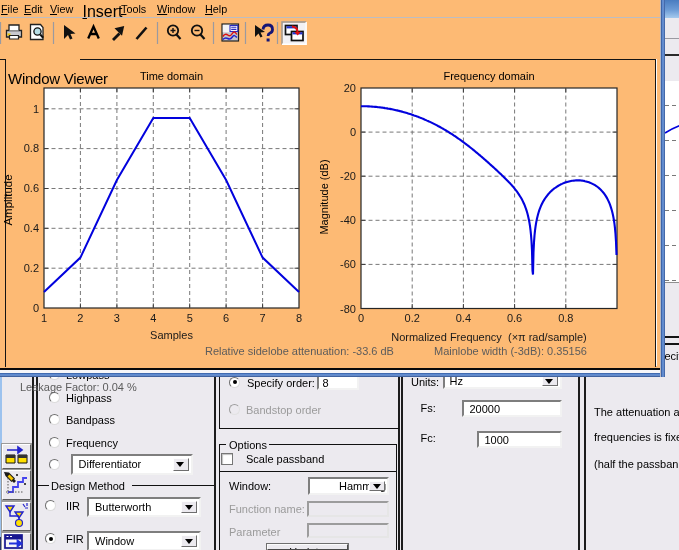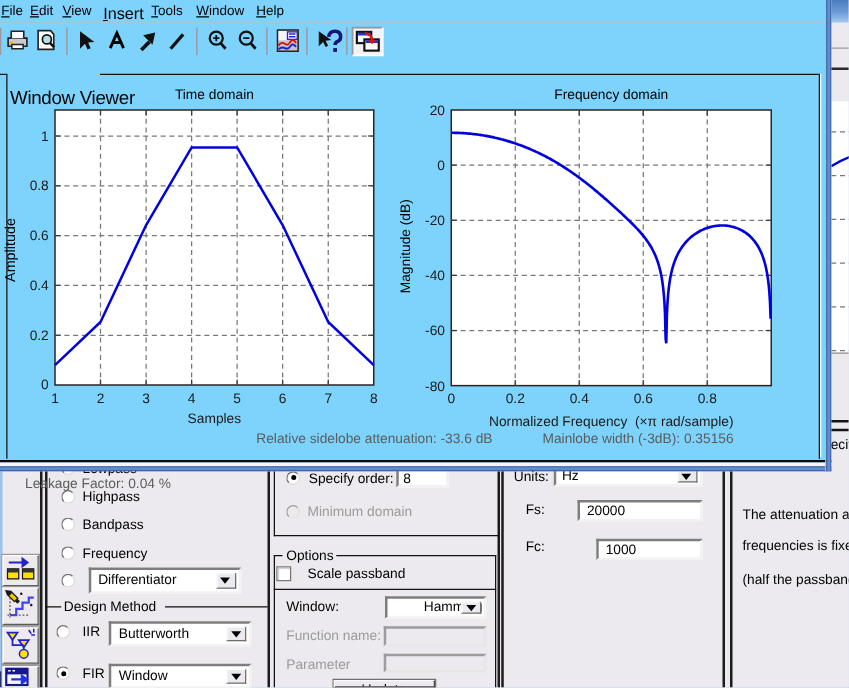--- a/index.html
+++ b/index.html
@@ -119,21 +119,21 @@
 <div class="field abs" style="left:87px;top:530.5px;width:114px;height:20px;">
 <div class="abs t11" style="left:6px;top:2px;">Window</div>
         <div class="cbtn"></div>
       </div>
 <div class="radio sel" style="left:229px;top:376.5px;"></div>
 <div class="abs t11" style="left:247px;top:377px;">Specify order:</div>
 <div class="field abs" style="left:316.5px;top:374px;width:42px;height:16px;">
 <div class="abs t11" style="left:4px;top:0.5px;">8</div>
       </div>
 <div class="radio dis" style="left:229px;top:404px;"></div>
-<div class="abs t11 gray" style="left:246px;top:403.5px;">Minimum domain</div>
+<div class="abs t11 gray" style="left:246px;top:403.5px;">Bandstop order</div>
 <div class="abs" style="left:218.5px;top:428px;width:180px;height:1.2px;background:#111;"></div>
 
 <div class="abs" style="left:219px;top:444px;width:7px;height:1.2px;background:#111;"></div>
 <div class="abs" style="left:269px;top:444px;width:128px;height:1.2px;background:#111;"></div>
 <div class="abs" style="left:219px;top:444px;width:1.2px;height:106px;background:#111;"></div>
 <div class="abs" style="left:396px;top:444px;width:1.2px;height:106px;background:#111;"></div>
 <div class="abs t11" style="left:229px;top:438.5px;">Options</div>
 <div class="abs" style="left:221px;top:452.5px;width:12px;height:12px;background:#fff;border:1px solid #767676;box-shadow:inset 1px 1px 1px rgba(0,0,0,.25);"></div>
 <div class="abs t11" style="left:246px;top:452.5px;">Scale passband</div>
 <div class="abs" style="left:219px;top:471px;width:178px;height:1.2px;background:#111;"></div>
@@ -161,25 +161,25 @@
       </div>
 <div class="abs t11" style="left:420.5px;top:431.5px;">Fc:</div>
 <div class="field abs" style="left:476.5px;top:430.5px;width:85px;height:17.5px;">
 <div class="abs t11" style="left:6px;top:1.5px;">1000</div>
       </div>
 
 <div class="abs t11" style="left:594px;top:405.5px;">The attenuation a</div>
 <div class="abs t11" style="left:594px;top:431px;">frequencies is fixe</div>
 <div class="abs t11" style="left:594px;top:457.5px;">(half the passband</div>
 </div>
-<div class="abs" style="left:0;top:0;width:664.8px;height:377px;background:#7dd3fc;z-index:10;">
+<div class="abs" style="left:0;top:0;width:664.8px;height:377px;background:#fdba74;z-index:10;">
 <div class="abs t11" style="left:1px;top:2.5px;font-size:10.8px;"><span style="text-decoration:underline;">F</span>ile</div>
 <div class="abs t11" style="left:24px;top:2.5px;font-size:10.8px;"><span style="text-decoration:underline;">E</span>dit</div>
 <div class="abs t11" style="left:50px;top:2.5px;font-size:10.8px;"><span style="text-decoration:underline;">V</span>iew</div>
-<div class="abs t11" style="left:82.5px;top:2.5px;font-size:13px;"><span style="text-decoration:underline;">I</span>nsert</div>
+<div class="abs t11" style="left:82.5px;top:2.5px;font-size:16px;"><span style="text-decoration:underline;">I</span>nsert</div>
 <div class="abs t11" style="left:121px;top:2.5px;font-size:10.8px;"><span style="text-decoration:underline;">T</span>ools</div>
 <div class="abs t11" style="left:157px;top:2.5px;font-size:10.8px;"><span style="text-decoration:underline;">W</span>indow</div>
 <div class="abs t11" style="left:205px;top:2.5px;font-size:10.8px;"><span style="text-decoration:underline;">H</span>elp</div>
 <div class="abs" style="left:0;top:16.5px;width:660px;height:1px;background:#bdbdc2;"></div>
 <svg class="abs" style="left:0;top:18px;" width="320" height="30" viewBox="0 0 320 30">
 <g stroke="#9a9aa0" stroke-width="1.2">
  <line x1="53.5" y1="4" x2="53.5" y2="26"></line>
           <line x1="157.5" y1="4" x2="157.5" y2="26"></line>
  <line x1="213.5" y1="4" x2="213.5" y2="26"></line>
           <line x1="245.5" y1="4" x2="245.5" y2="26"></line>

